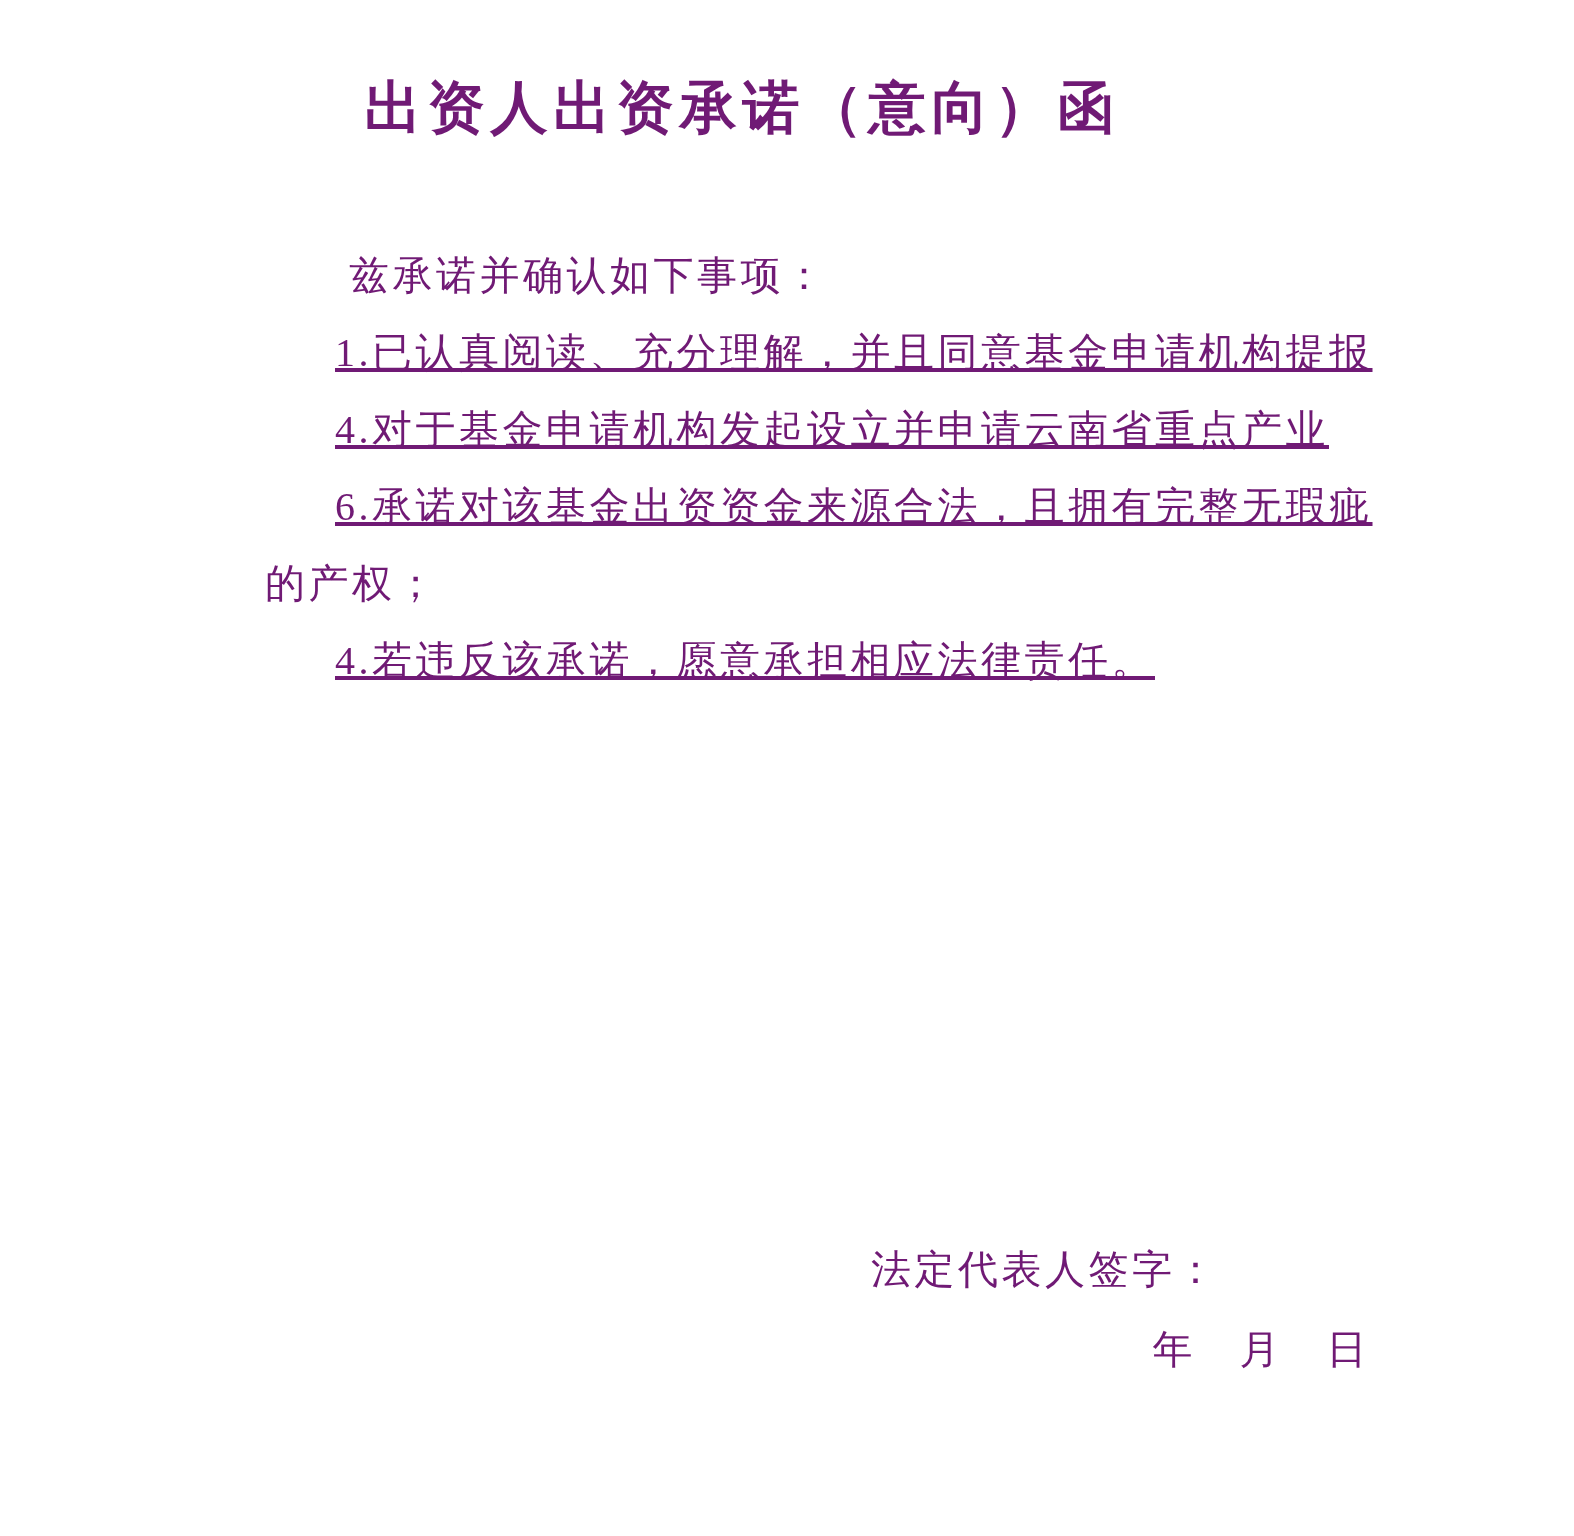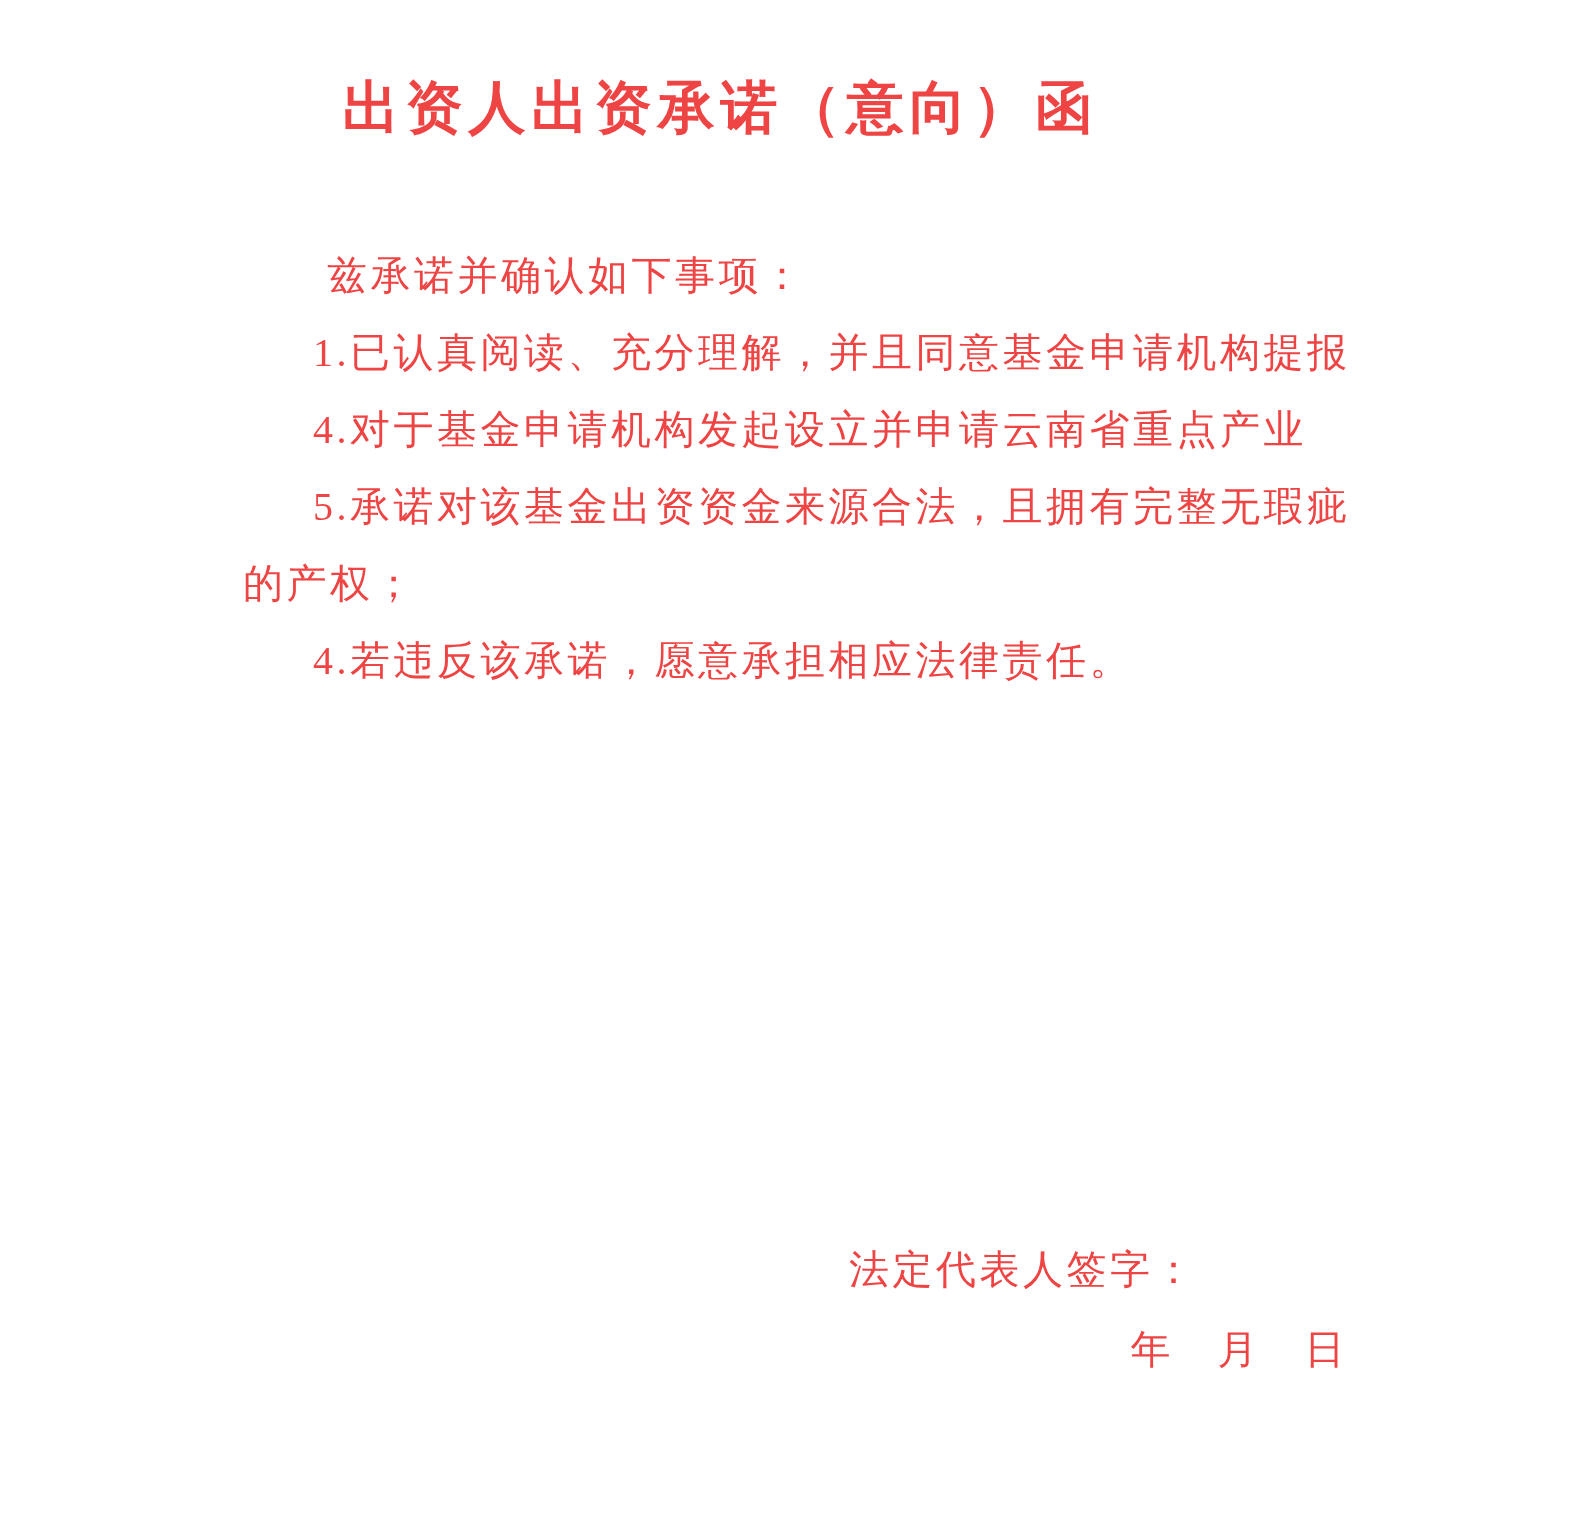--- a/index.html
+++ b/index.html
@@ -9,23 +9,24 @@
   body {
     width: 1574px;
     height: 1536px;
     background: #ffffff;
   }
   .page {
     position: relative;
     width: 1441px;
     height: 1536px;
     background: #ffffff;
-    color: #ef4444;
+    color: #701a75;
     font-family: "Liberation Serif", "DejaVu Serif", serif;
     overflow: hidden;
+    margin-left: 22px;
   }
   .doc-title {
     position: absolute;
     top: 60px;
     left: 0;
     width: 100%;
     margin: 0;
     text-align: center;
     font-family: "DejaVu Sans", "Liberation Sans", sans-serif;
     font-weight: bold;
@@ -41,21 +42,21 @@
     width: 1105px;
   }
   .line {
     margin: 0;
     font-size: 40px;
     line-height: 77px;
     letter-spacing: 3.5px;
     white-space: nowrap;
   }
   .indent-intro { text-indent: 84px; }
-  .indent-num   { text-indent: 70px; }
+  .indent-num   { text-indent: 70px; text-decoration: underline; }
   .signature {
     position: absolute;
     left: 243px;
     top: 1230px;
     width: 1105px;
   }
   .sig-line {
     margin: 0;
     font-size: 40px;
     line-height: 80px;
@@ -73,21 +74,21 @@
 
   <h1 class="doc-title">出资人出资承诺（意向）函</h1>
 
   <main class="doc-body">
     <p class="line indent-intro">兹承诺并确认如下事项：</p>
 
     <p class="line indent-num">1.已认真阅读、充分理解，并且同意基金申请机构提报</p>
 
     <p class="line indent-num">4.对于基金申请机构发起设立并申请云南省重点产业</p>
 
-    <p class="line indent-num">5.承诺对该基金出资资金来源合法，且拥有完整无瑕疵</p>
+    <p class="line indent-num">6.承诺对该基金出资资金来源合法，且拥有完整无瑕疵</p>
     <p class="line">的产权；</p>
 
     <p class="line indent-num">4.若违反该承诺，愿意承担相应法律责任。</p>
   </main>
 
   <footer class="signature">
     <p class="sig-line sig-rep">法定代表人签字：</p>
     <p class="sig-line sig-date">年　月　日</p>
   </footer>
 

